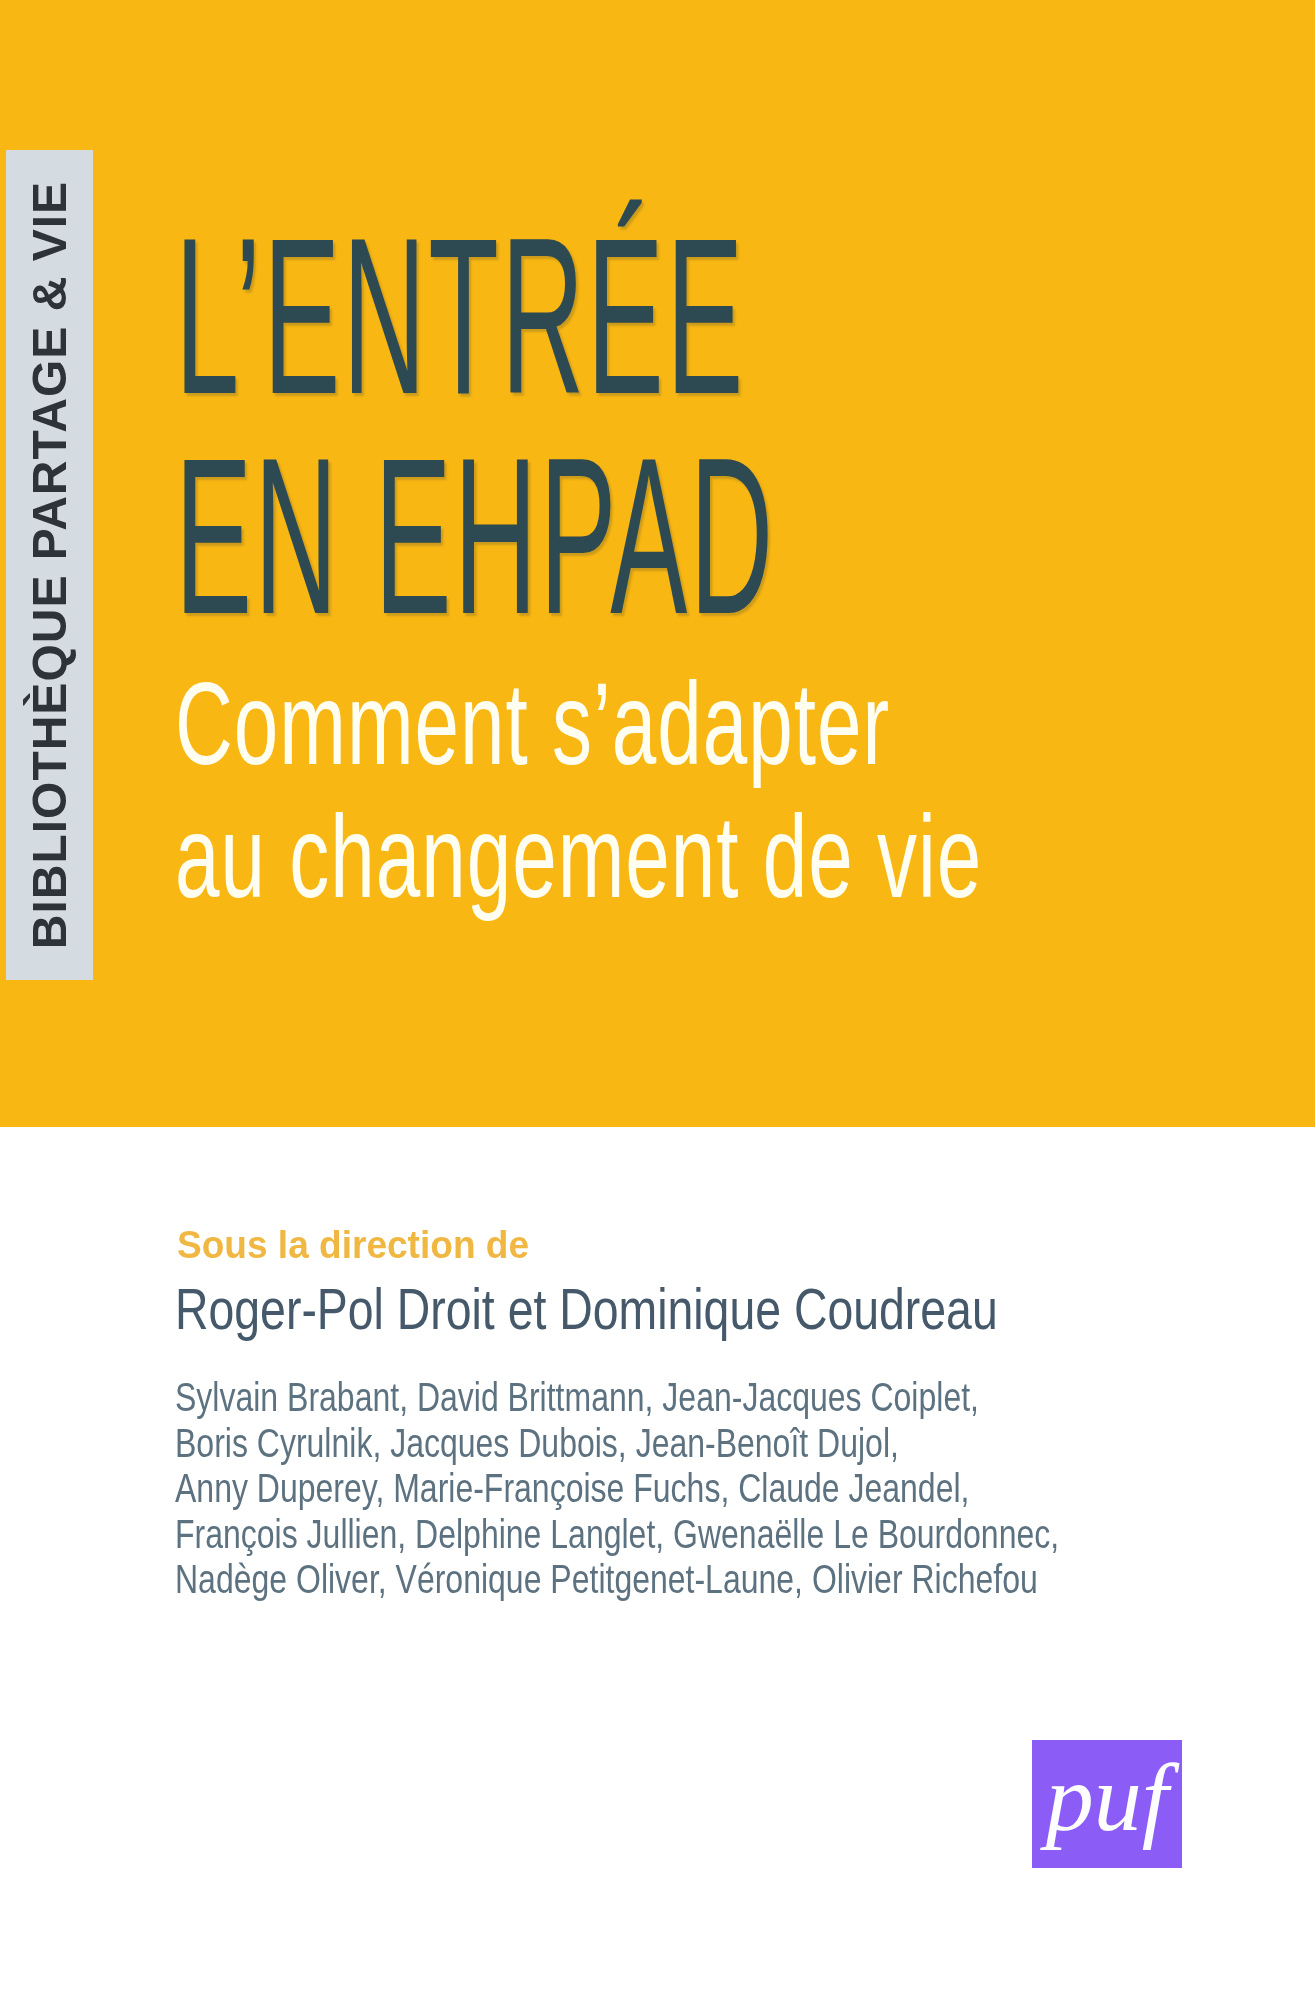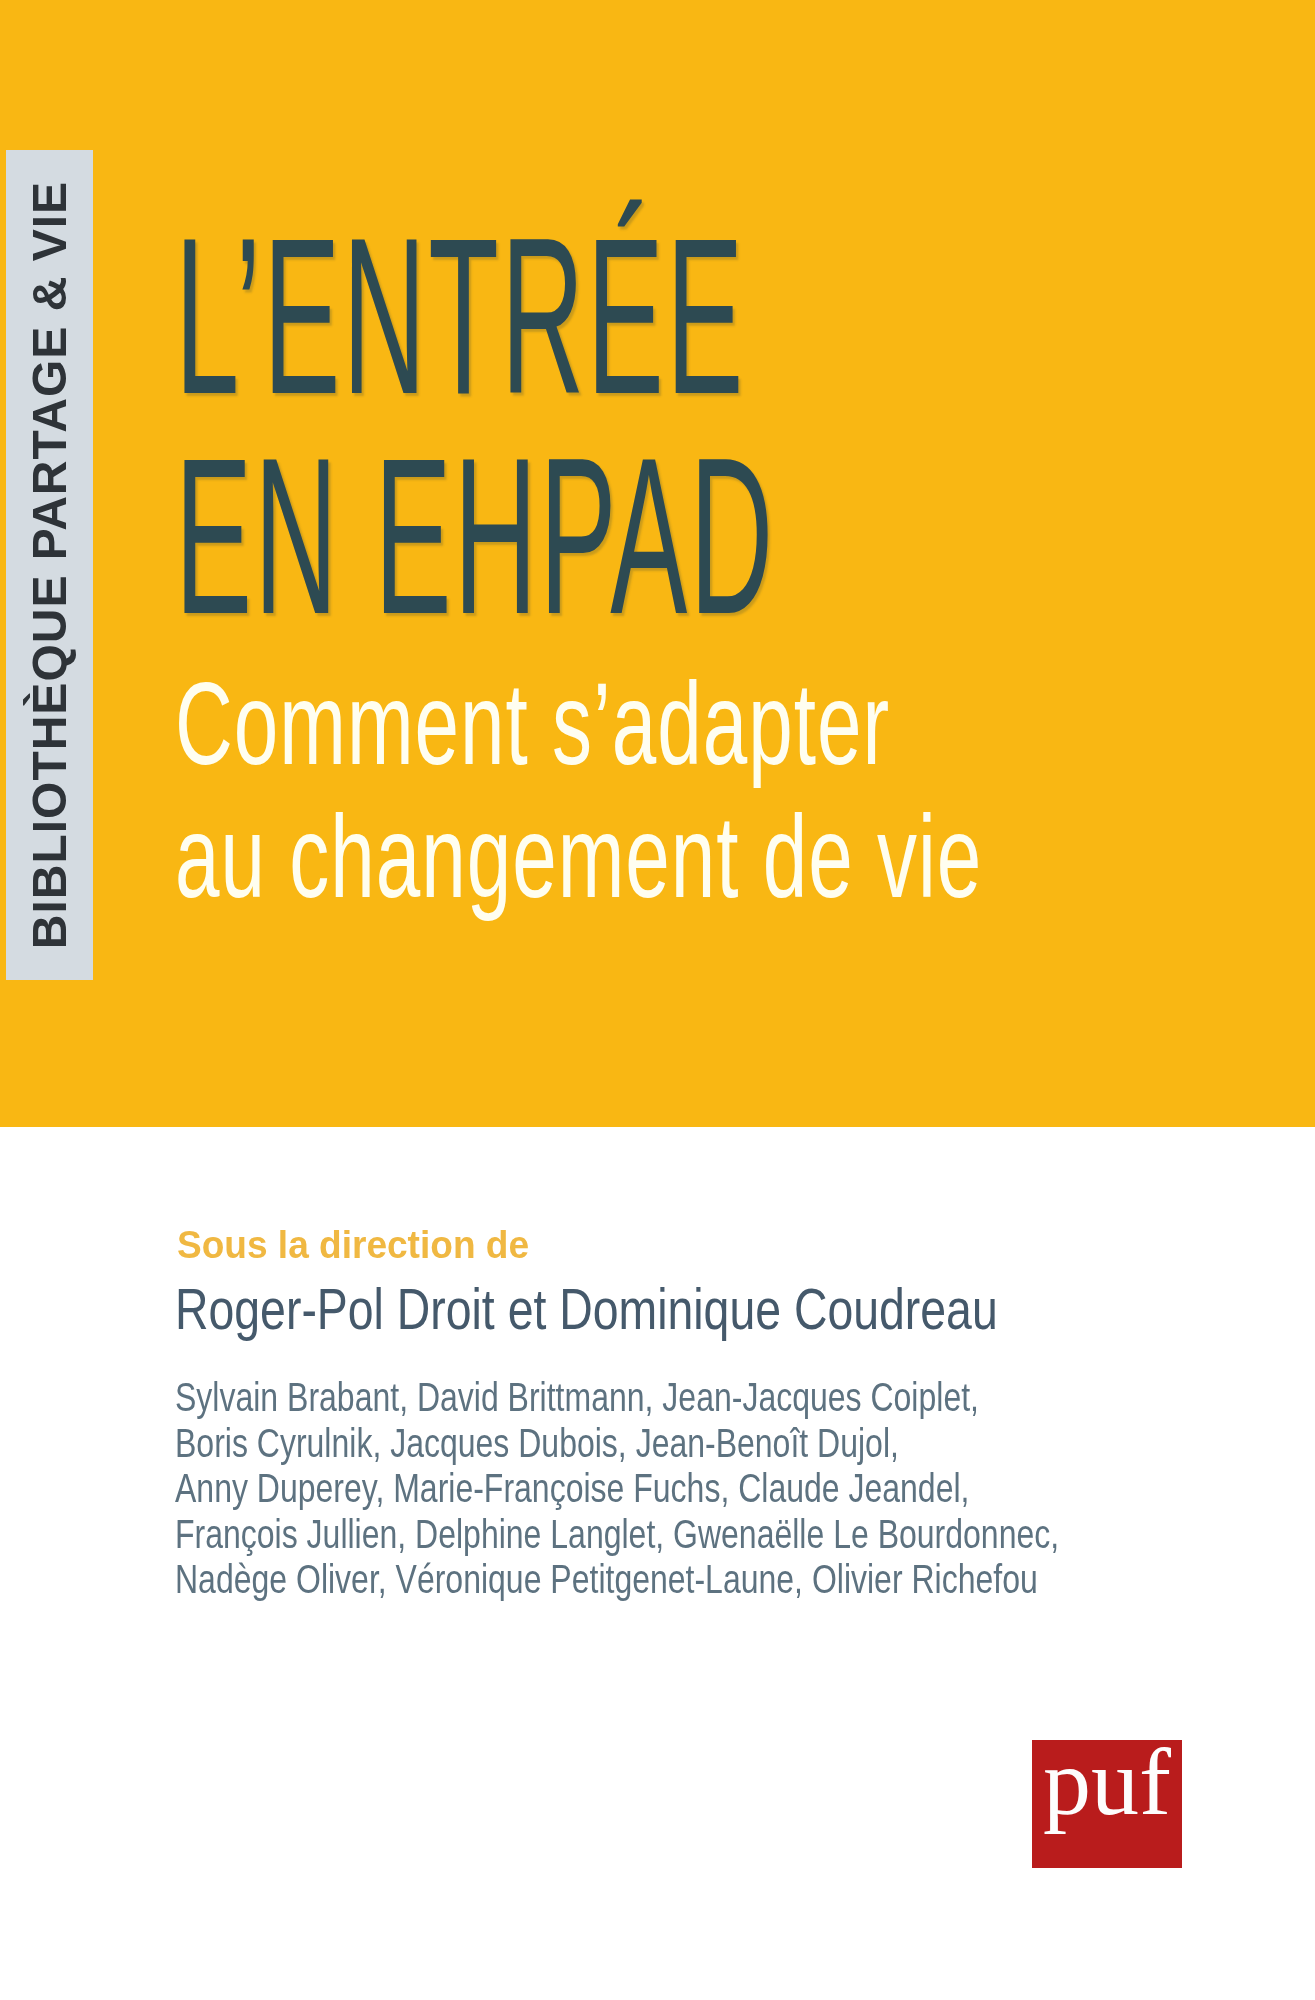--- a/index.html
+++ b/index.html
@@ -92,22 +92,22 @@
     color: #5d7280;
     white-space: nowrap;
     transform: scaleX(0.80);
     transform-origin: 0 0;
   }
 
   
   .publisher-logo {
     position: absolute; left: 1032px; top: 1740px;
     width: 150px; height: 128px;
-    background: #b91c1c;
-    display: flex; justify-content: center;
+    background: #8b5cf6;
+    display: flex; align-items: center; justify-content: center; font-style: italic;
   }
   .publisher-logo-text {
     font-family: "Liberation Serif", serif;
     font-size: 96px; line-height: 1;
     color: #fdfdfd;
     transform: translateY(-6px);
   }
 </style>
 </head>
 <body>

